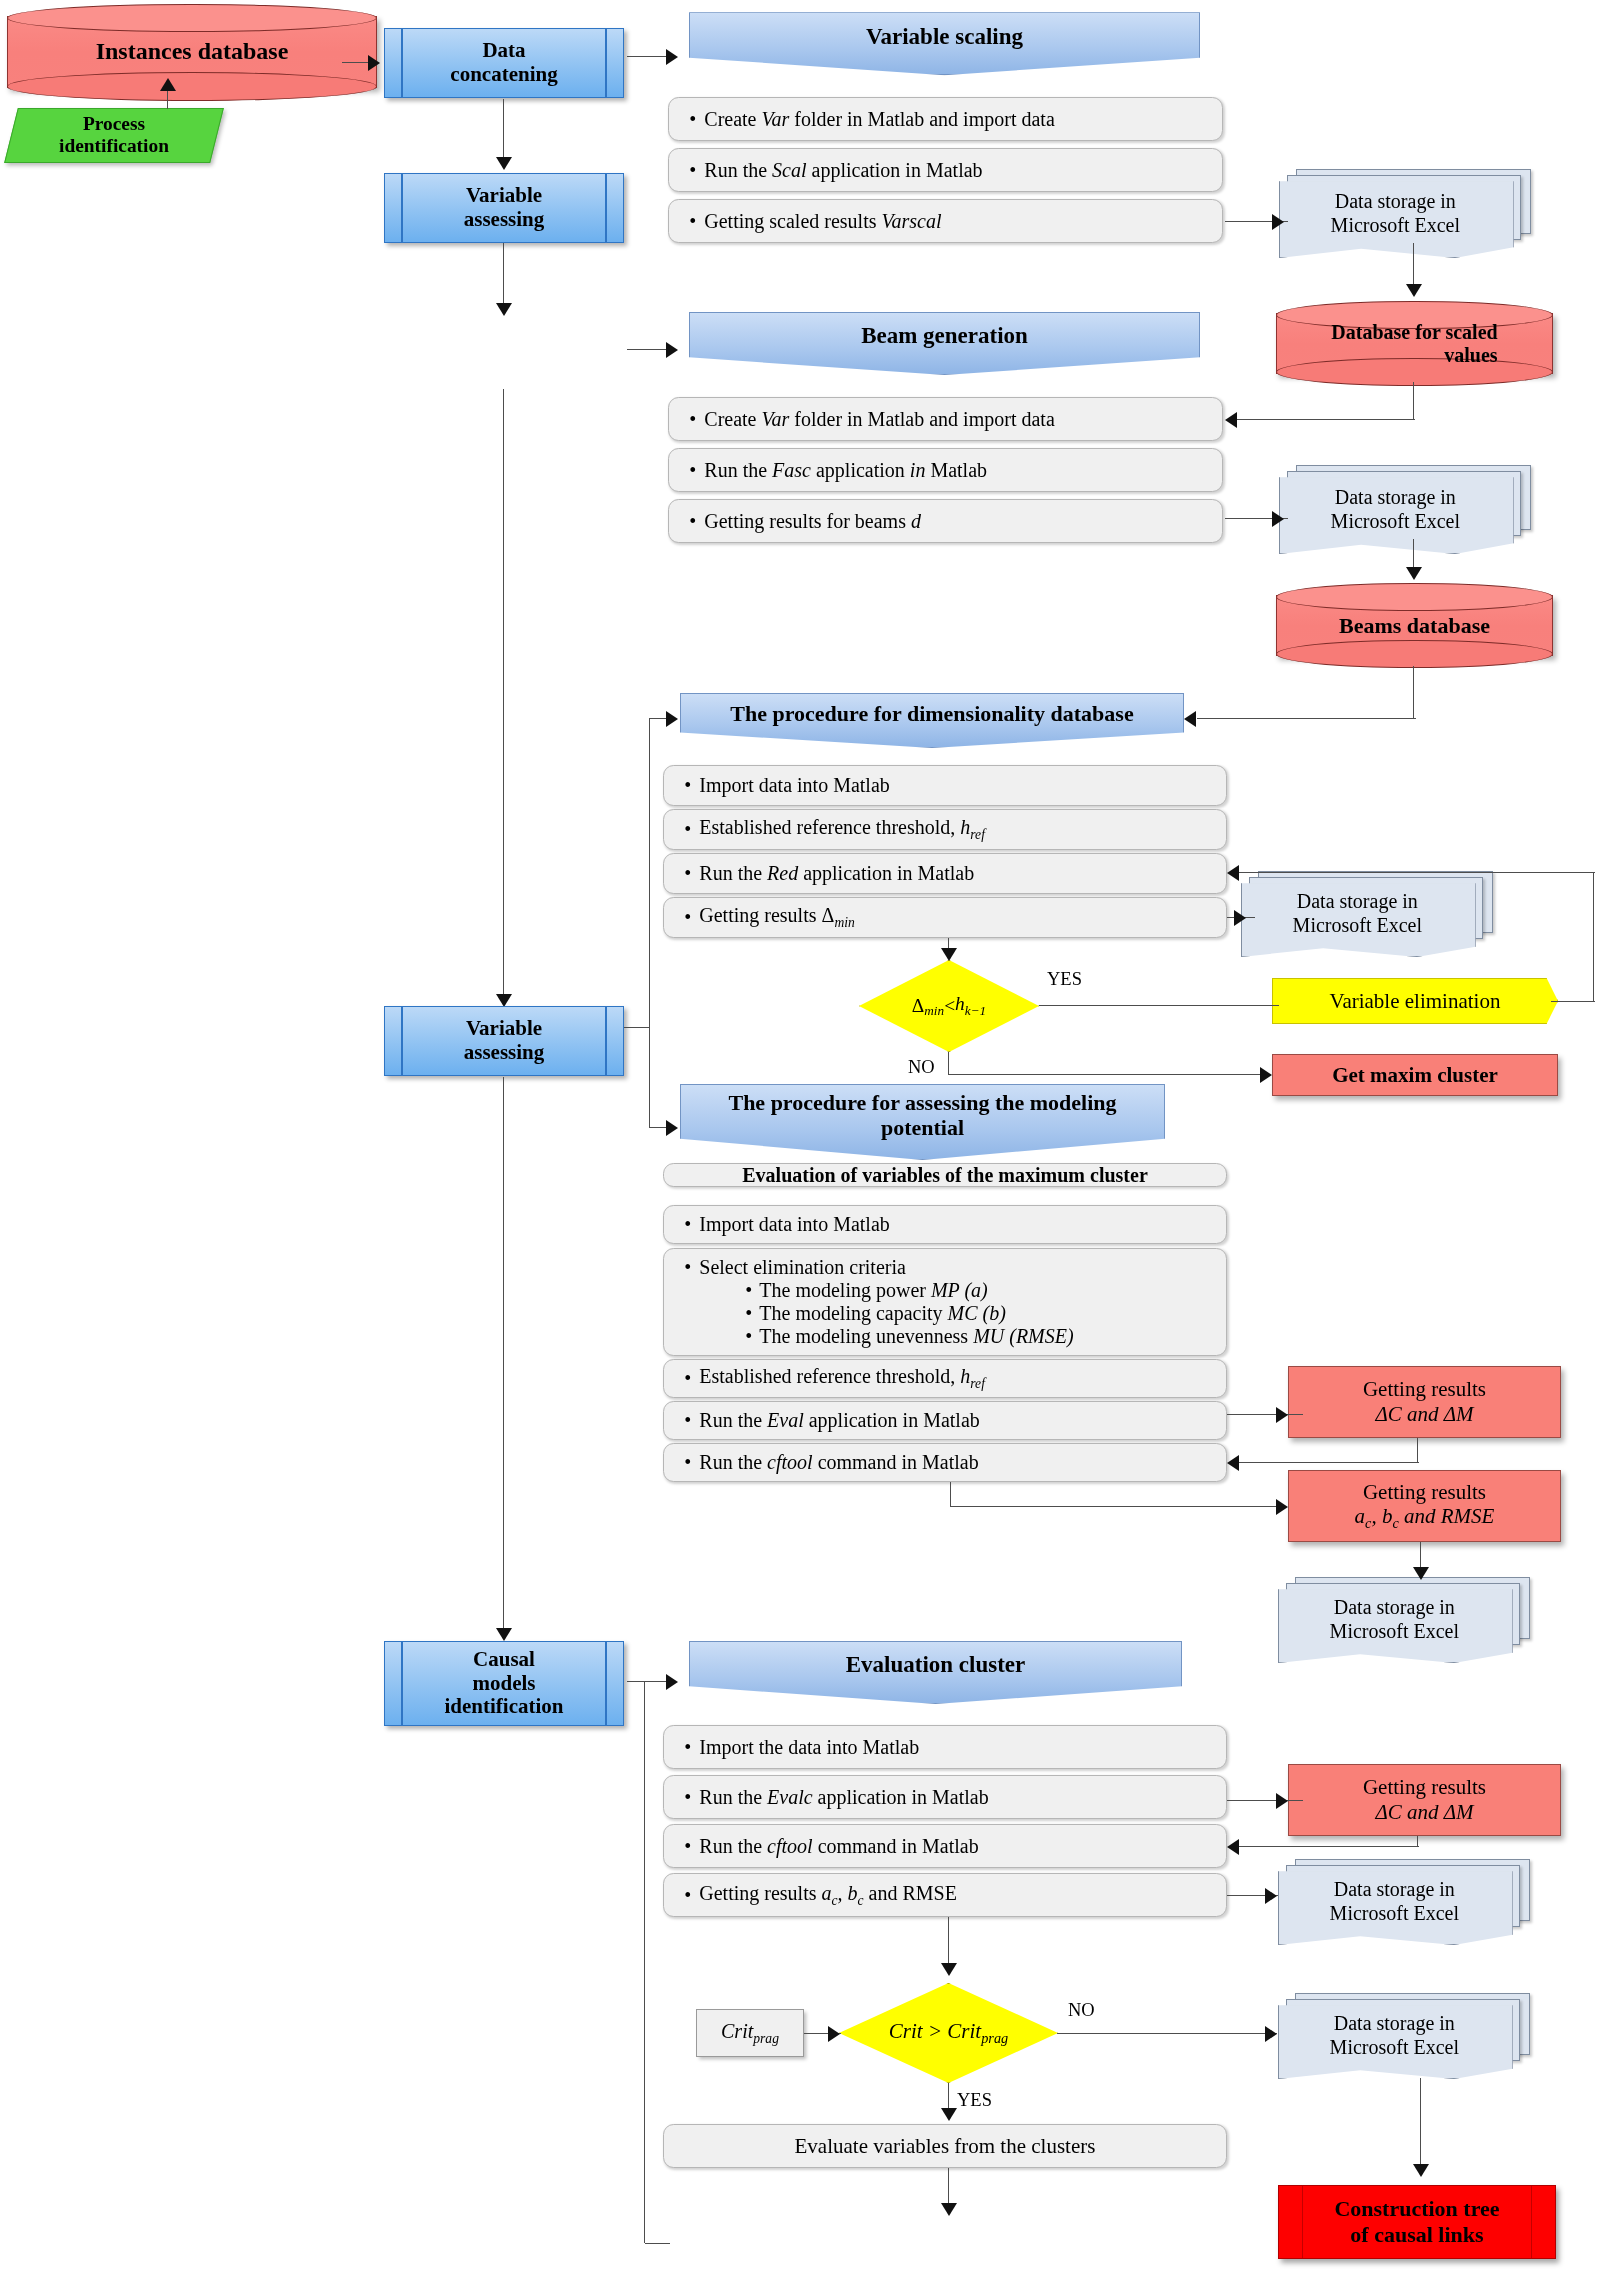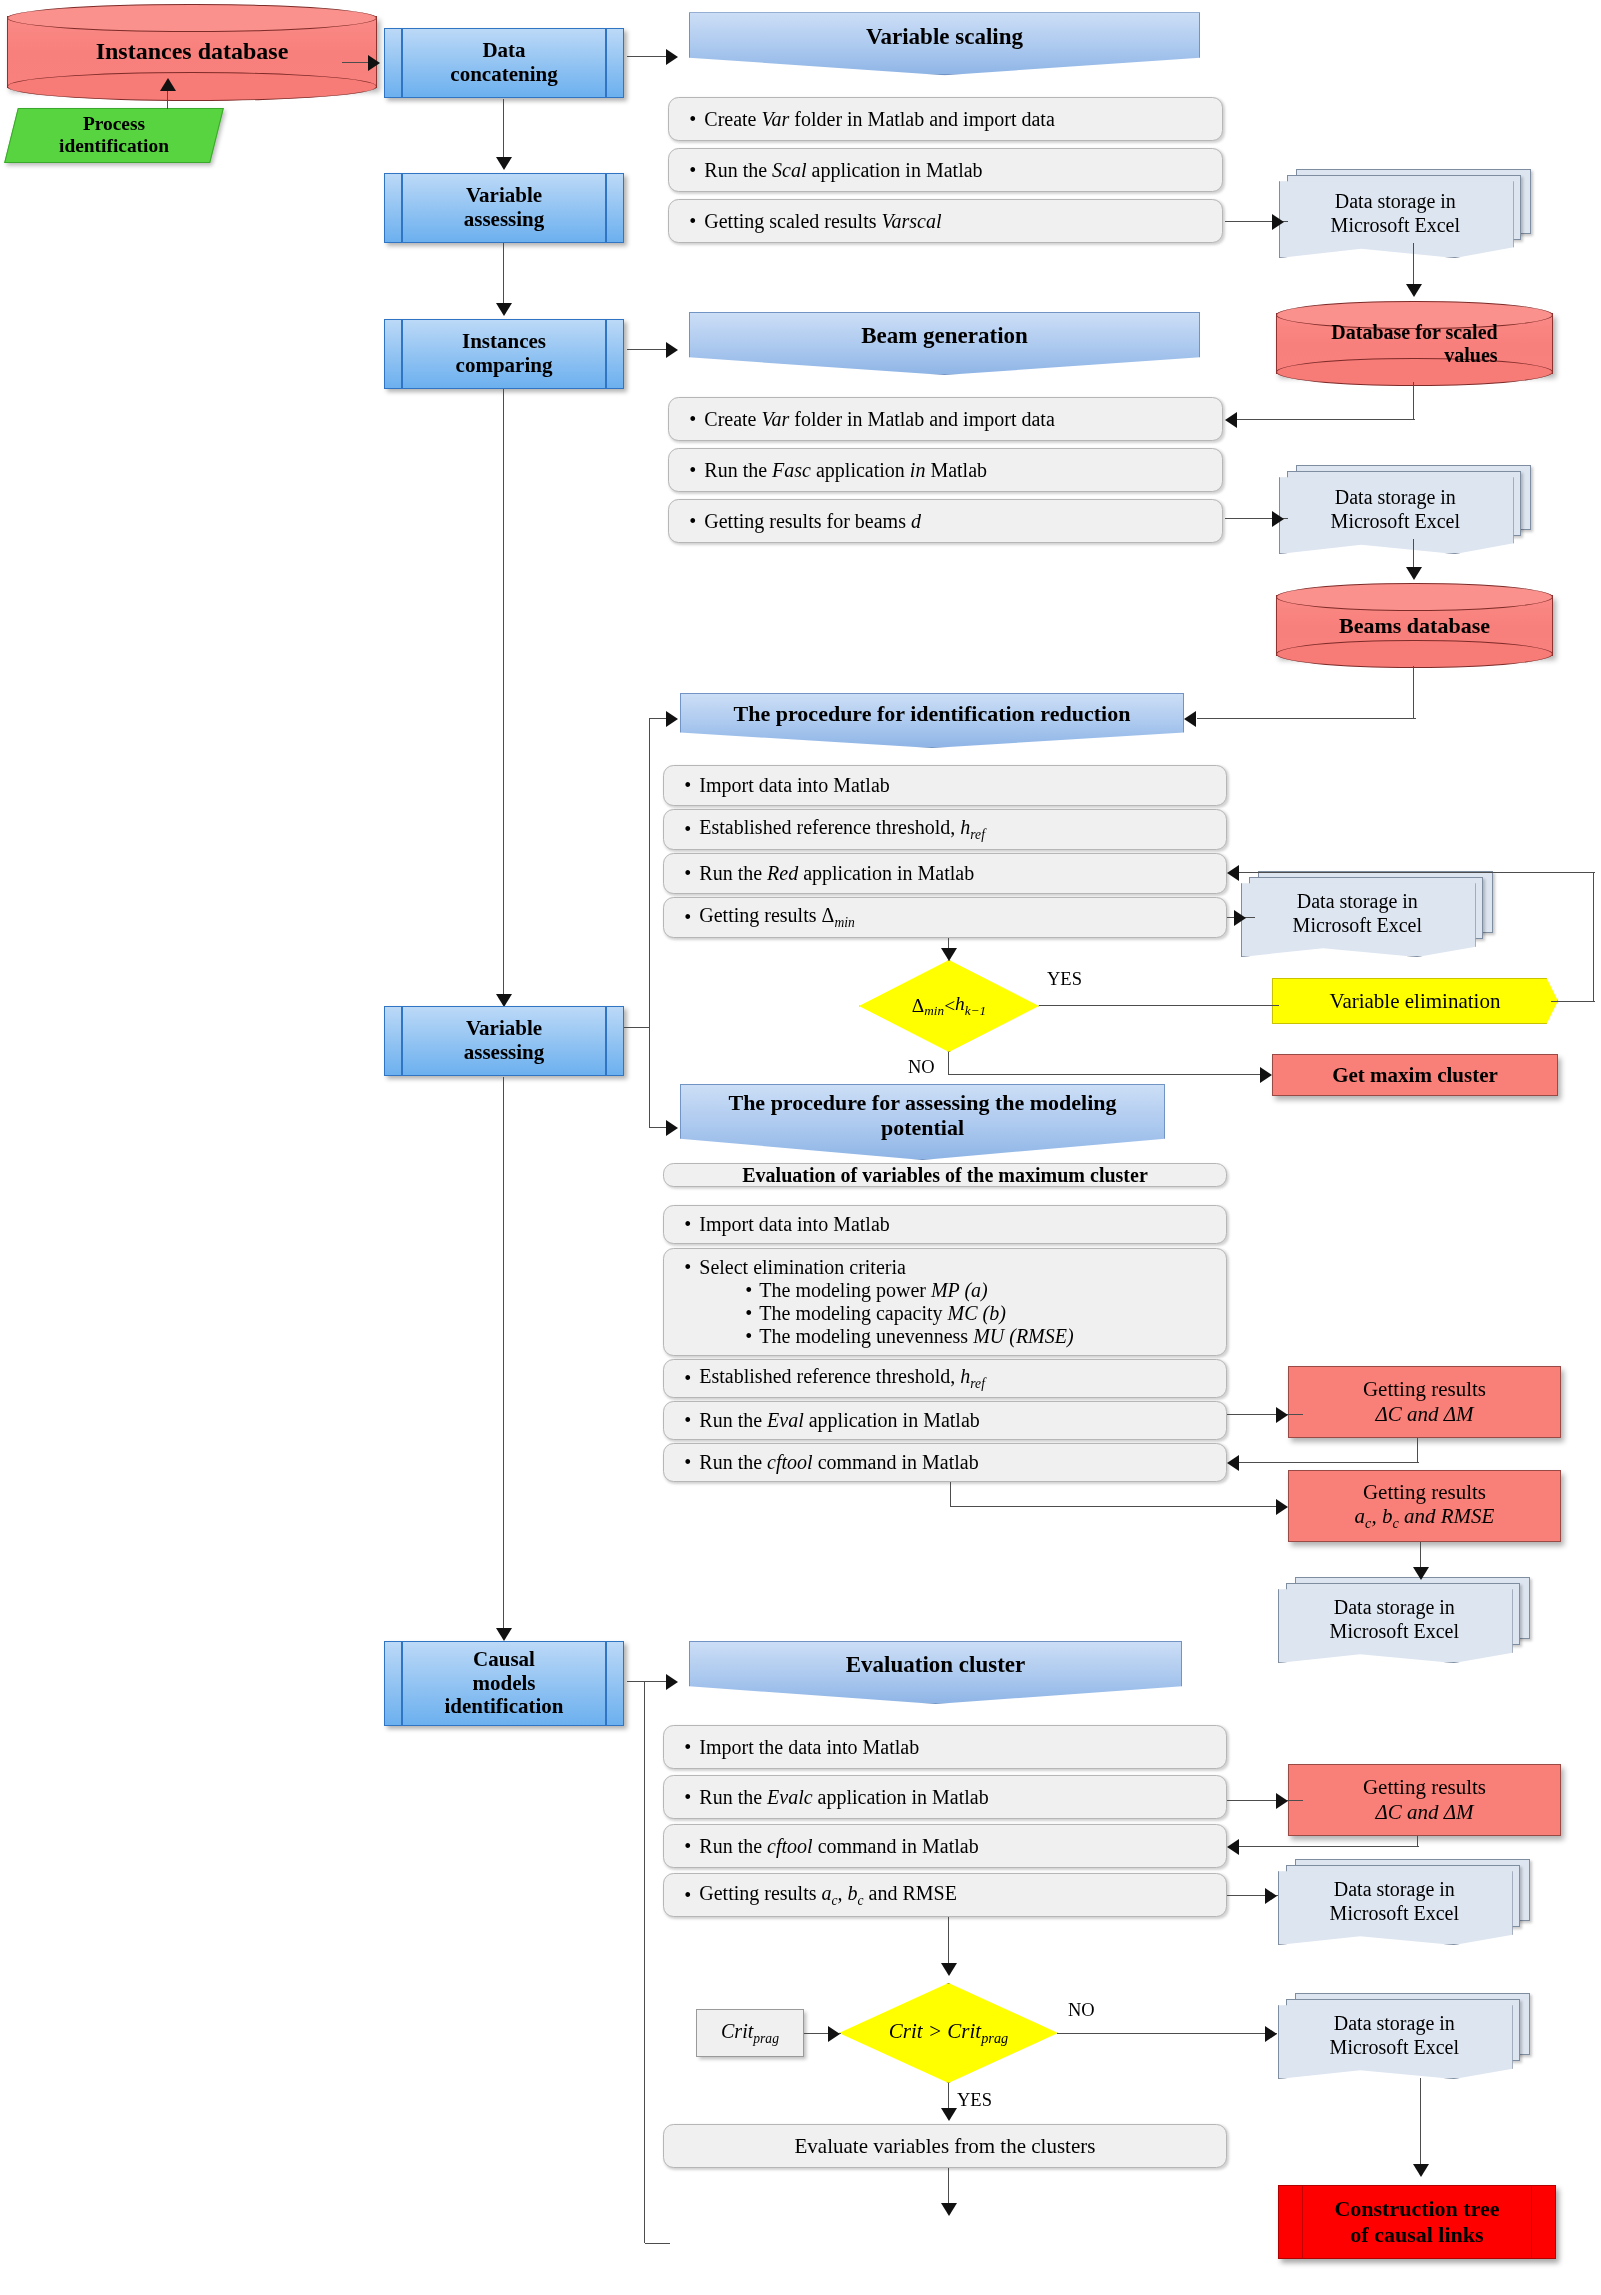--- a/index.html
+++ b/index.html
@@ -184,25 +184,20 @@
   <div class="arw r" style="left:368px;top:55px;"></div>
 
   <div class="node proc" style="left:384px;top:173px;width:240px;height:70px;font-size:21px;">
     <div class="band l"></div>
       <div class="band r"></div>
     <div class="lbl">Variable<br>assessing</div>
   </div>
   <div class="ln lnv" style="left:503px;top:99px;height:62px;"></div>
   <div class="arw d" style="left:496px;top:157px;"></div>
 
-  <div class="node proc" style="left:384px;top:319px;width:240px;height:70px;font-size:21px;">
-    <div class="band l"></div>
-      <div class="band r"></div>
-    <div class="lbl">Instances<br>comparing</div>
-  </div>
   <div class="ln lnv" style="left:503px;top:243px;height:63px;"></div>
   <div class="arw d" style="left:496px;top:303px;"></div>
 
   <div class="ln lnv" style="left:503px;top:389px;height:608px;"></div>
   <div class="arw d" style="left:496px;top:994px;"></div>
 
   <div class="node proc" style="left:384px;top:1006px;width:240px;height:70px;font-size:21px;">
     <div class="band l"></div>
       <div class="band r"></div>
     <div class="lbl">Variable<br>assessing</div>
@@ -295,21 +290,21 @@
   <div class="cyl" style="left:1276px;top:583px;width:277px;height:85px;font-size:22px;">
     <div class="body"></div>
       <div class="bot"></div>
       <div class="top"></div>
     <div class="ctext">Beams database</div>
   </div>
   <div class="ln lnv" style="left:1413px;top:539px;height:33px;"></div>
   <div class="arw d" style="left:1406px;top:567px;"></div>
 
   <div class="node chev" style="left:680px;top:693px;width:504px;height:55px;font-size:22px;">
-    <span>The procedure for identification reduction</span>
+    <span>The procedure for dimensionality database</span>
   </div>
 
   <div class="ln lnv" style="left:1413px;top:666px;height:53px;"></div>
   <div class="ln lnh" style="left:1197px;top:718px;width:219px;"></div>
   <div class="arw l" style="left:1184px;top:711px;"></div>
 
   <div class="ln lnh" style="left:624px;top:1027px;width:26.4px;"></div>
   <div class="ln lnv" style="left:649px;top:718px;height:310px;"></div>
   <div class="ln lnh" style="left:649px;top:718px;width:19.4px;"></div>
   <div class="arw r" style="left:666px;top:711px;"></div>

